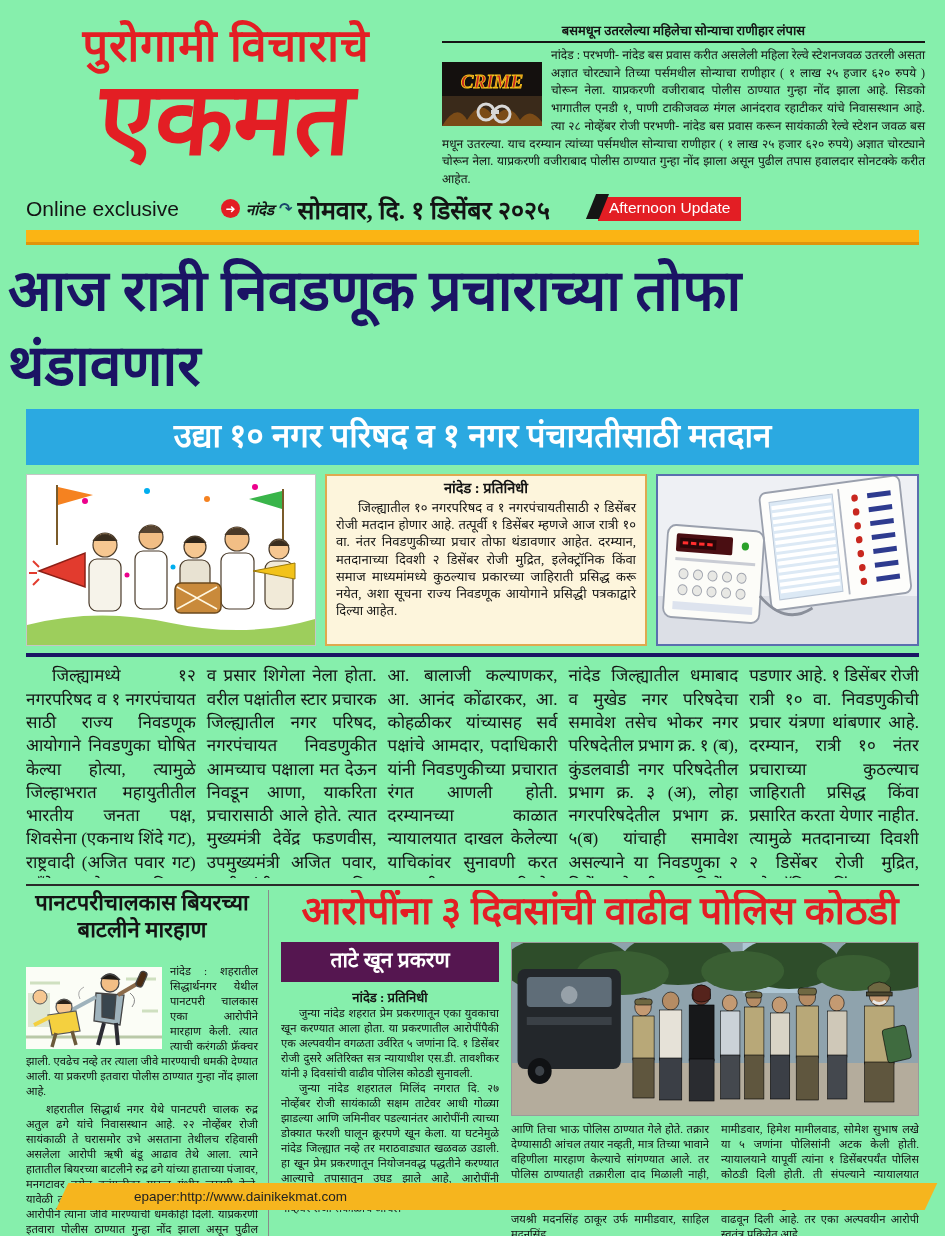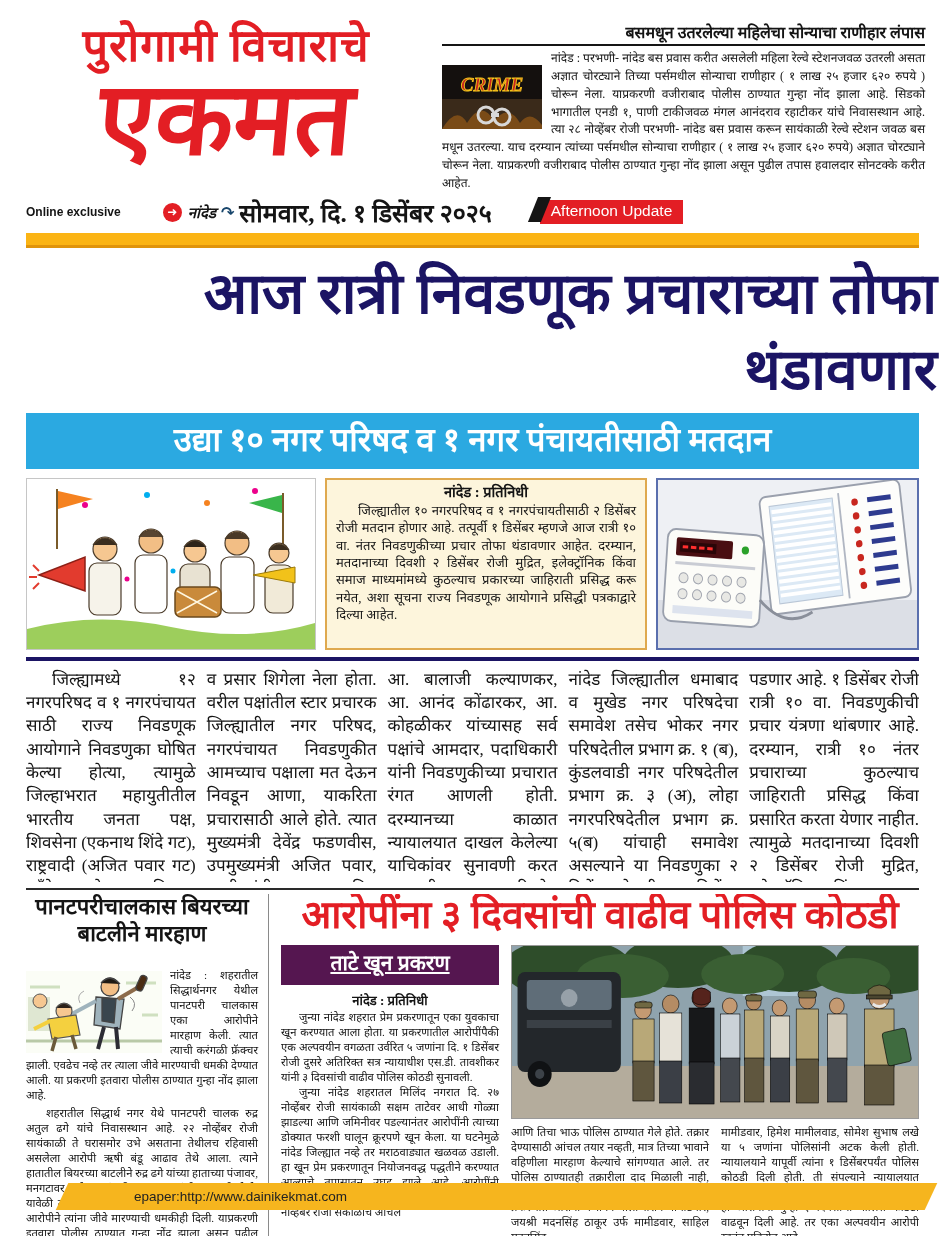--- a/index.html
+++ b/index.html
@@ -1,45 +1,45 @@
 <!DOCTYPE html>
 <html><head>
 <meta charset="utf-8">
 <style>
   html,body{margin:0;padding:0;background:#e9e9e9;}
   .page{
-    width:945px;height:1236px;background:#ffffff;position:relative;overflow:hidden;
+    width:945px;height:1236px;background:#86efac;position:relative;overflow:hidden;
     margin:0 auto;font-family:"Liberation Serif","DejaVu Serif",serif;color:#141414;
   }
   
   .top-row{display:flex;gap:16px;padding:24px 20px 0 26px;}
   .masthead{flex:0 0 400px;text-align:center;color:#E31E24;}
   .masthead .tagline{font-size:45px;font-weight:bold;line-height:1.02;letter-spacing:1px;}
   .masthead .title{font-size:102px;font-weight:bold;line-height:.98;transform:skewX(-5deg);}
   .top-brief{flex:1;min-width:0;}
-  .brief-headline{font-size:16px;font-weight:bold;text-align:right;line-height:1.15;
+  .brief-headline{font-size:13px;font-weight:bold;text-align:center;line-height:1.15;
     border-bottom:2.5px solid #151515;padding-bottom:2px;margin-bottom:4px;}
   .brief-body{font-size:12px;line-height:1.48;text-align:justify;}
   .crime-fig{float:left;width:100px;height:64px;margin:15px 9px 2px 0;}
   
   .date-row{display:flex;align-items:center;padding:5px 26px 3px;height:30px;}
-  .online-ex{font-family:"Liberation Sans",sans-serif;font-weight:bold;font-size:12px;}
+  .online-ex{font-family:"Liberation Sans",sans-serif;font-weight:normal;font-size:21px;}
   .arrow-circle{width:19px;height:19px;border-radius:50%;background:#E31E24;color:#fff;
     display:flex;align-items:center;justify-content:center;font-size:12px;margin-left:42px;
     font-family:"DejaVu Sans",sans-serif;}
   .city{font-size:15px;font-weight:bold;margin-left:6px;font-style:italic;}
   .swirl{color:#17456b;font-size:16px;font-weight:bold;margin:0 5px;font-family:"DejaVu Sans",sans-serif;}
   .date-text{font-size:25px;font-weight:bold;}
   .badge{margin-left:48px;background:#E31E24;color:#fff;font-family:"Liberation Sans",sans-serif;
     font-size:15.5px;padding:2px 11px 4px;position:relative;white-space:nowrap;}
   .badge::before{content:"";position:absolute;left:-7px;top:-3px;bottom:2px;width:13px;
     background:#151515;transform:skewX(-22deg);}
   
   .yellow-bar{margin:3px 26px 0;height:12px;background:#FBB414;border-bottom:3px solid #E0940B;}
-  .main-headline{margin:8px 8px 0;text-align:right;color:#1B1464;font-size:57px;
+  .main-headline{margin:8px 8px 0;text-align:left;color:#1B1464;font-size:57px;
     font-weight:bold;line-height:1.32;}
   .sub-band{margin:6px 26px 0;background:#2BA9E1;color:#ffffff;text-align:center;
     font-size:33px;font-weight:bold;padding:3px 0 8px;}
   
   .strip{margin:9px 26px 0;display:flex;gap:9px;height:172px;}
   .cartoon-box{flex:0 0 288px;border:1px solid #c6c6c6;background:#fff;overflow:hidden;}
   .center-box{flex:0 0 300px;background:#FDF5DC;border:2px solid #DFA94F;padding:3px 9px;
     font-size:13px;line-height:1.33;text-align:justify;overflow:hidden;}
   .box-dateline{text-align:center;font-weight:bold;font-size:14.5px;}
   .box-text{text-indent:22px;}
@@ -58,21 +58,21 @@
   .la-body p{margin:0;}
   .la-p2{text-indent:20px;margin-top:3px !important;}
   .fight-fig{float:left;width:136px;height:82px;margin:3px 8px 2px 0;}
   .right-article{flex:1;min-width:0;}
   .right-article h2{color:#E31E24;font-size:39px;text-align:center;font-weight:bold;
     margin:0 0 9px;line-height:1.08;}
   .ra-content{display:flex;gap:12px;}
   .ra-col1{flex:0 0 218px;font-size:11.2px;line-height:1.34;text-align:justify;min-width:0;}
   .ra-col1 p{margin:0;text-indent:18px;}
   .kicker{background:#551650;color:#fff;font-size:21px;font-weight:bold;text-align:center;
-    padding:4px 7px 8px;margin-bottom:7px;text-decoration:underline;}
+    padding:4px 7px 8px;margin-bottom:7px;}
   .ra-dateline{text-align:center;font-weight:bold;font-size:13px;text-indent:0 !important;}
   .ra-right{flex:1;min-width:0;}
   .photo{height:172px;margin-bottom:6px;border:1px solid #9a9a9a;overflow:hidden;}
   .photo svg{display:block;}
   .ra-cols{display:flex;gap:12px;font-size:11.2px;line-height:1.34;text-align:justify;}
   .ra-cols p{flex:1;margin:0;min-width:0;}
   
   .footer-bar{position:absolute;left:62px;right:14px;bottom:26px;height:27px;background:#F6B51E;
     transform:skewX(-25deg);display:flex;align-items:center;}
   .footer-bar span{transform:skewX(25deg);font-family:"Liberation Sans",sans-serif;

